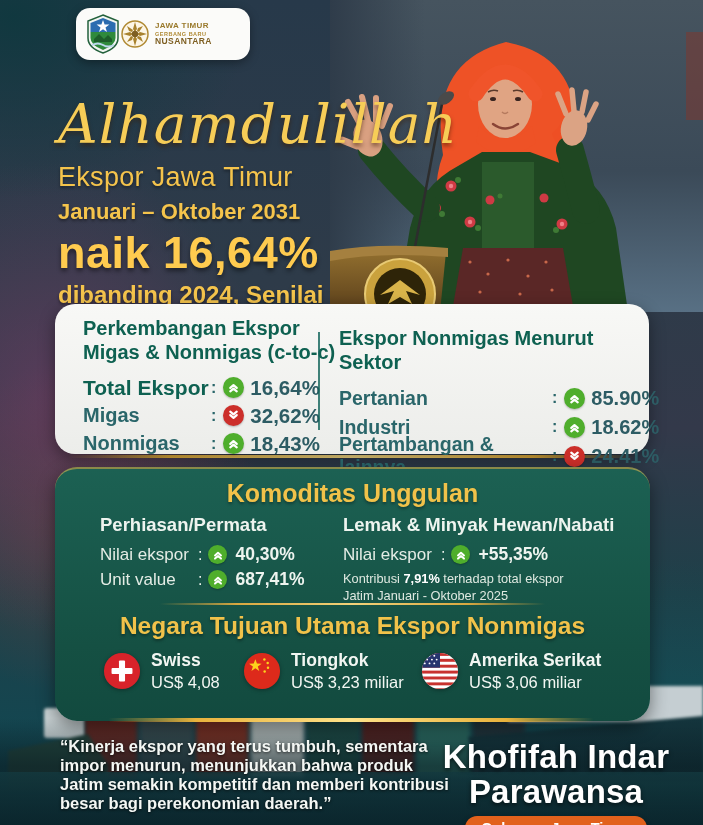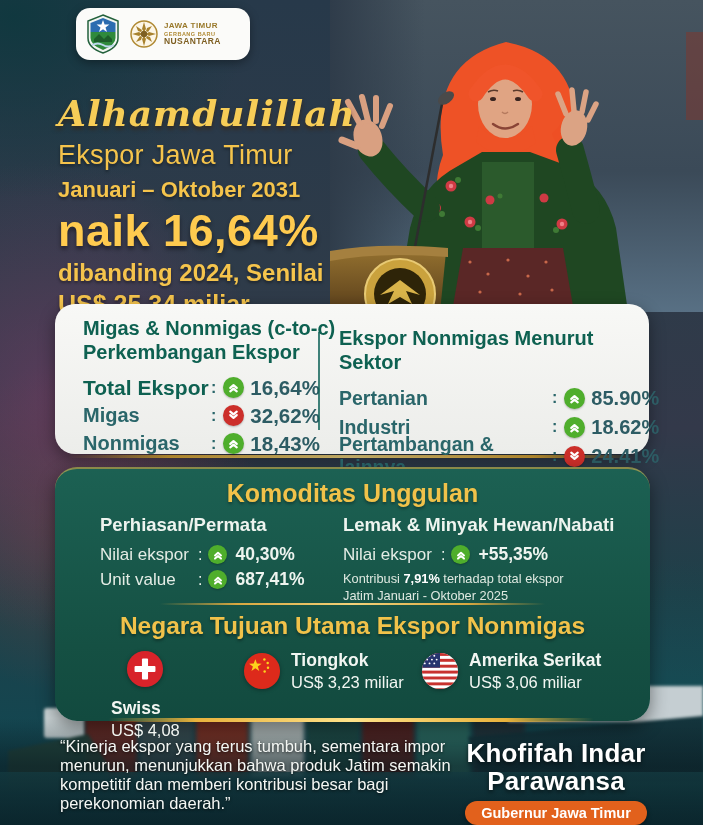--- a/index.html
+++ b/index.html
@@ -23,29 +23,29 @@
   .sl-mast{position:absolute;left:52px;top:0;width:6px;height:58px;background:#cfd6d8;}
   .sl-cab{position:absolute;left:36px;top:46px;width:40px;height:30px;background:#dde2e3;border-radius:3px;}
   .sl-hull{position:absolute;left:0;top:72px;width:100px;height:56px;background:#23423a;clip-path:polygon(0 30%,80% 0,100% 55%,100% 100%,0 100%);}
   .ship-right{left:468px;top:686px;width:235px;height:100px;filter:blur(1.5px);opacity:.92;}
   .sr-top{position:absolute;left:40px;top:0;width:195px;height:36px;background:#d4dadd;}
   .sr-hull{position:absolute;left:0;top:30px;width:235px;height:66px;background:#14333b;clip-path:polygon(0 32%,100% 0,100% 100%,6% 100%);}
   .sea{left:0;top:772px;width:703px;height:53px;background:linear-gradient(180deg,rgba(32,96,102,.8),#0d3740);}
   .bottom-dim{left:0;top:718px;width:703px;height:107px;background:linear-gradient(180deg,rgba(10,28,34,0),rgba(9,26,32,.55) 45%,rgba(9,26,32,.6));}
   
   .logo-card{left:76px;top:8px;width:174px;height:52px;background:#fbfbf9;border-radius:14px;
-    box-shadow:0 3px 10px rgba(0,0,0,.35);display:flex;align-items:center;padding:0 10px;gap:9px;box-sizing:border-box;}
+    box-shadow:0 3px 10px rgba(0,0,0,.35);display:flex;align-items:center;padding:0 10px;gap:0;box-sizing:border-box;}
   .logo2{display:flex;align-items:center;gap:5px;}
   .logo2-text{display:flex;flex-direction:column;line-height:1.12;}
   .logo2-text .a{font-size:8px;font-weight:bold;color:#9a7a2c;letter-spacing:.4px;}
   .logo2-text .b{font-size:5.5px;font-weight:bold;color:#b08a34;letter-spacing:.5px;}
   .logo2-text .c{font-size:8.5px;font-weight:bold;color:#7e5f22;letter-spacing:.4px;}
   
   .headline{left:58px;top:92px;width:330px;color:#f5c44c;}
-  .script{font-family:"DejaVu Serif",serif;font-style:italic;font-weight:bold;font-size:36px;
+  .script{font-family:"DejaVu Serif",serif;font-style:italic;font-weight:normal;font-size:55px;
     color:#f7cd57;text-shadow:0 3px 4px rgba(60,30,0,.55);letter-spacing:1px;}
   .h1{font-size:27px;font-weight:400;margin-top:6px;text-shadow:0 2px 3px rgba(0,0,0,.4);letter-spacing:.3px;}
   .h2{font-size:22px;font-weight:700;margin-top:6px;text-shadow:0 2px 3px rgba(0,0,0,.4);}
   .h3{font-size:45px;font-weight:800;margin-top:2px;color:#ffcb4f;text-shadow:0 3px 4px rgba(0,0,0,.45);letter-spacing:.5px;}
   .h4{font-size:24px;font-weight:700;margin-top:2px;text-shadow:0 2px 3px rgba(0,0,0,.4);}
   .h5{font-size:25px;font-weight:700;margin-top:3px;text-shadow:0 2px 3px rgba(0,0,0,.4);}
   
   .glow{height:3px;border-radius:3px;filter:blur(.4px);
     background:linear-gradient(90deg,rgba(232,178,60,0),#e8b23c 18%,#ffe289 50%,#e8b23c 82%,rgba(232,178,60,0));}
   .glow1{left:68px;top:455px;width:568px;}
@@ -89,31 +89,31 @@
   .krow .val{margin-left:8px;font-size:17.5px;font-weight:700;}
   .krow .tchip{width:19px;height:19px;}
   .krow .tchip svg{width:12px;height:12px;}
   .kom-note{margin-top:4px;font-size:12.8px;line-height:1.32;color:#dfe9e1;}
   .kom-note b{font-weight:800;color:#fff;}
   .gold-div{position:absolute;left:105px;top:134px;width:385px;height:2px;border-radius:2px;
     background:linear-gradient(90deg,rgba(217,168,64,0),#d9a840 20%,#f3d27a 50%,#d9a840 80%,rgba(217,168,64,0));}
   .dest-title{position:absolute;left:0;top:143px;width:100%;text-align:center;
     font-size:24.5px;font-weight:800;color:#f1c24a;text-shadow:0 2px 3px rgba(0,0,0,.35);}
   .dest{position:absolute;top:181px;display:flex;align-items:center;gap:10px;color:#f2f6f2;}
-  .dest-swiss{left:56px;flex-direction:column;}
+  .dest-swiss{left:48px;}
   .dest-china{left:188px;}
   .dest-usa{left:366px;}
   .flag{width:38px;height:38px;flex:0 0 auto;filter:drop-shadow(0 1px 2px rgba(0,0,0,.35));}
   .dest .country{font-size:17.5px;font-weight:600;line-height:1.25;}
   .dest .value{font-size:16.5px;font-weight:500;line-height:1.25;}
   
-  .quote{left:60px;top:737px;width:398px;font-size:16.5px;font-weight:400;line-height:1.16;
+  .quote{left:60px;top:737px;width:398px;font-size:16.5px;font-weight:700;line-height:1.16;
     color:#f4f7f4;text-shadow:0 1px 3px rgba(0,0,0,.7);}
   .signature{left:440px;top:740px;width:232px;text-align:center;}
-  .sig-name{font-size:26px;font-weight:800;color:#fff;line-height:1.06;text-shadow:0 2px 4px rgba(0,0,0,.6);letter-spacing:.2px;}
+  .sig-name{font-size:33px;font-weight:800;color:#fff;line-height:1.06;text-shadow:0 2px 4px rgba(0,0,0,.6);letter-spacing:.2px;}
   .sig-badge{display:inline-block;margin-top:6px;background:#e2611c;color:#fff;font-size:14.5px;font-weight:700;
     padding:4px 16px;border-radius:16px;box-shadow:0 2px 5px rgba(0,0,0,.4);}
 </style>
 </head>
 <body>
 
 <div class="poster">
 
   <svg class="abs photo" viewBox="0 0 373 312">
     <defs>
@@ -282,22 +282,22 @@
     <div class="h3">naik 16,64%</div>
     <div class="h4">dibanding 2024, Senilai</div>
     <div class="h5">US$ 25,34 miliar</div>
   </div>
 
   <div class="abs glow glow1"></div>
 
   <div class="abs stats-card">
     <div class="sc-left">
       <div class="sc-title">
+        <div>Perkembangan Ekspor</div>
         <div>Migas &amp; Nonmigas (c-to-c)</div>
-        <div>Perkembangan Ekspor</div>
       </div>
       <div class="sc-rows">
         <div class="srow em">
           <span class="lbl">Total Ekspor</span>
           <span class="colon">:</span>
           <span class="tchip up">
               <svg viewBox="0 0 12 12">
                 <path d="M3 6.4 6 3.8 9 6.4 M3 9.6 6 7 9 9.6"></path>
               </svg>
             </span>

